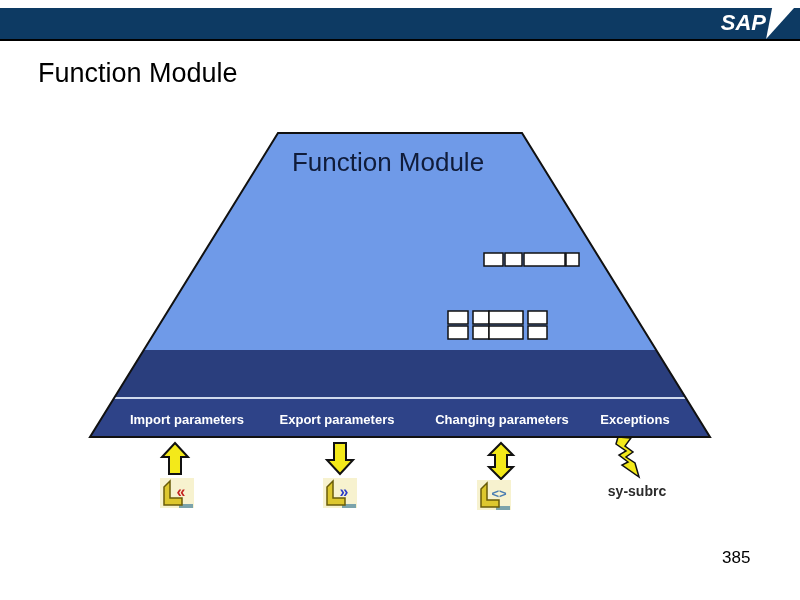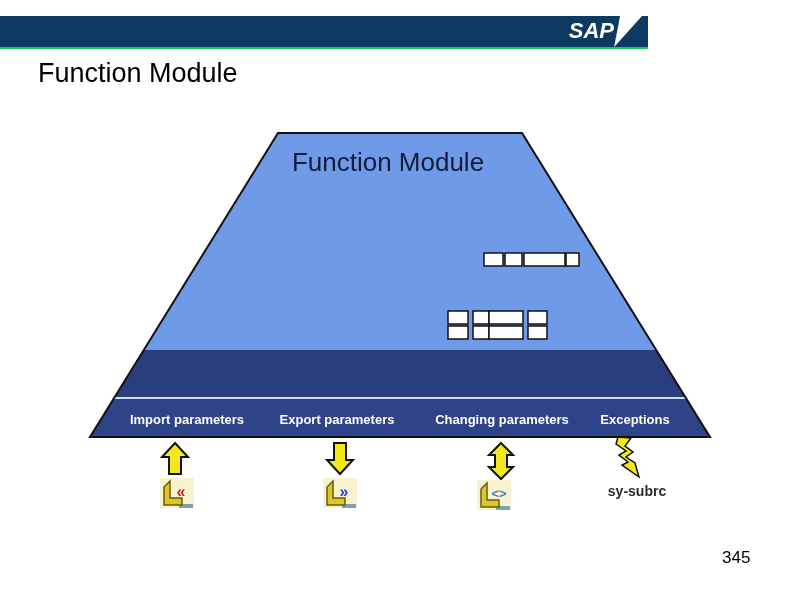--- a/index.html
+++ b/index.html
@@ -1,22 +1,22 @@
 <!DOCTYPE html>
 <html><head>
 <meta charset="utf-8">
 <style>
   html,body{margin:0;padding:0;}
   body{
     width:800px;height:600px;position:relative;overflow:hidden;
     background:#ffffff;font-family:"Liberation Sans",sans-serif;
   }
   .header-bar{
-    position:absolute;left:0;top:16px;width:648px;height:31px;
-    background:#0d3a63;border-bottom:2px solid #22c55e;
+    position:absolute;left:0;top:8px;width:800px;height:31px;
+    background:#0d3a63;border-bottom:2px solid #000000;
   }
   .sap-logo-text{
     position:absolute;right:34px;top:2px;color:#ffffff;
     font-size:22px;font-weight:bold;font-style:italic;
     font-family:"Liberation Sans",sans-serif;letter-spacing:0px;
   }
   .sap-logo-slash{
     position:absolute;right:6px;top:0;width:30px;height:31px;background:#ffffff;
     clip-path:polygon(7% 100%, 27% 0%, 100% 0%);
   }
@@ -100,13 +100,13 @@
   <g transform="translate(392,355)">
     <rect x="0" y="0" width="34" height="30" fill="#f7f2cf"></rect>
     <rect x="19" y="26" width="14" height="4" fill="#7ba3ab"></rect>
     <path d="M4,9 L10,3 L10,20 L22,20 L22,27 L4,27 Z" fill="#ddc72e" stroke="#6a5c08" stroke-width="1.5"></path>
     <text x="22" y="18" text-anchor="middle" font-size="13" font-weight="bold" fill="#4a7cb0">&lt;&gt;</text>
   </g>
 
   <text x="552" y="371" text-anchor="middle" font-size="14" font-weight="bold" fill="#2b2b2b">sy-subrc</text>
 </svg>
 
-<div class="page-number">345</div>
+<div class="page-number">385</div>
 
 </body></html>

